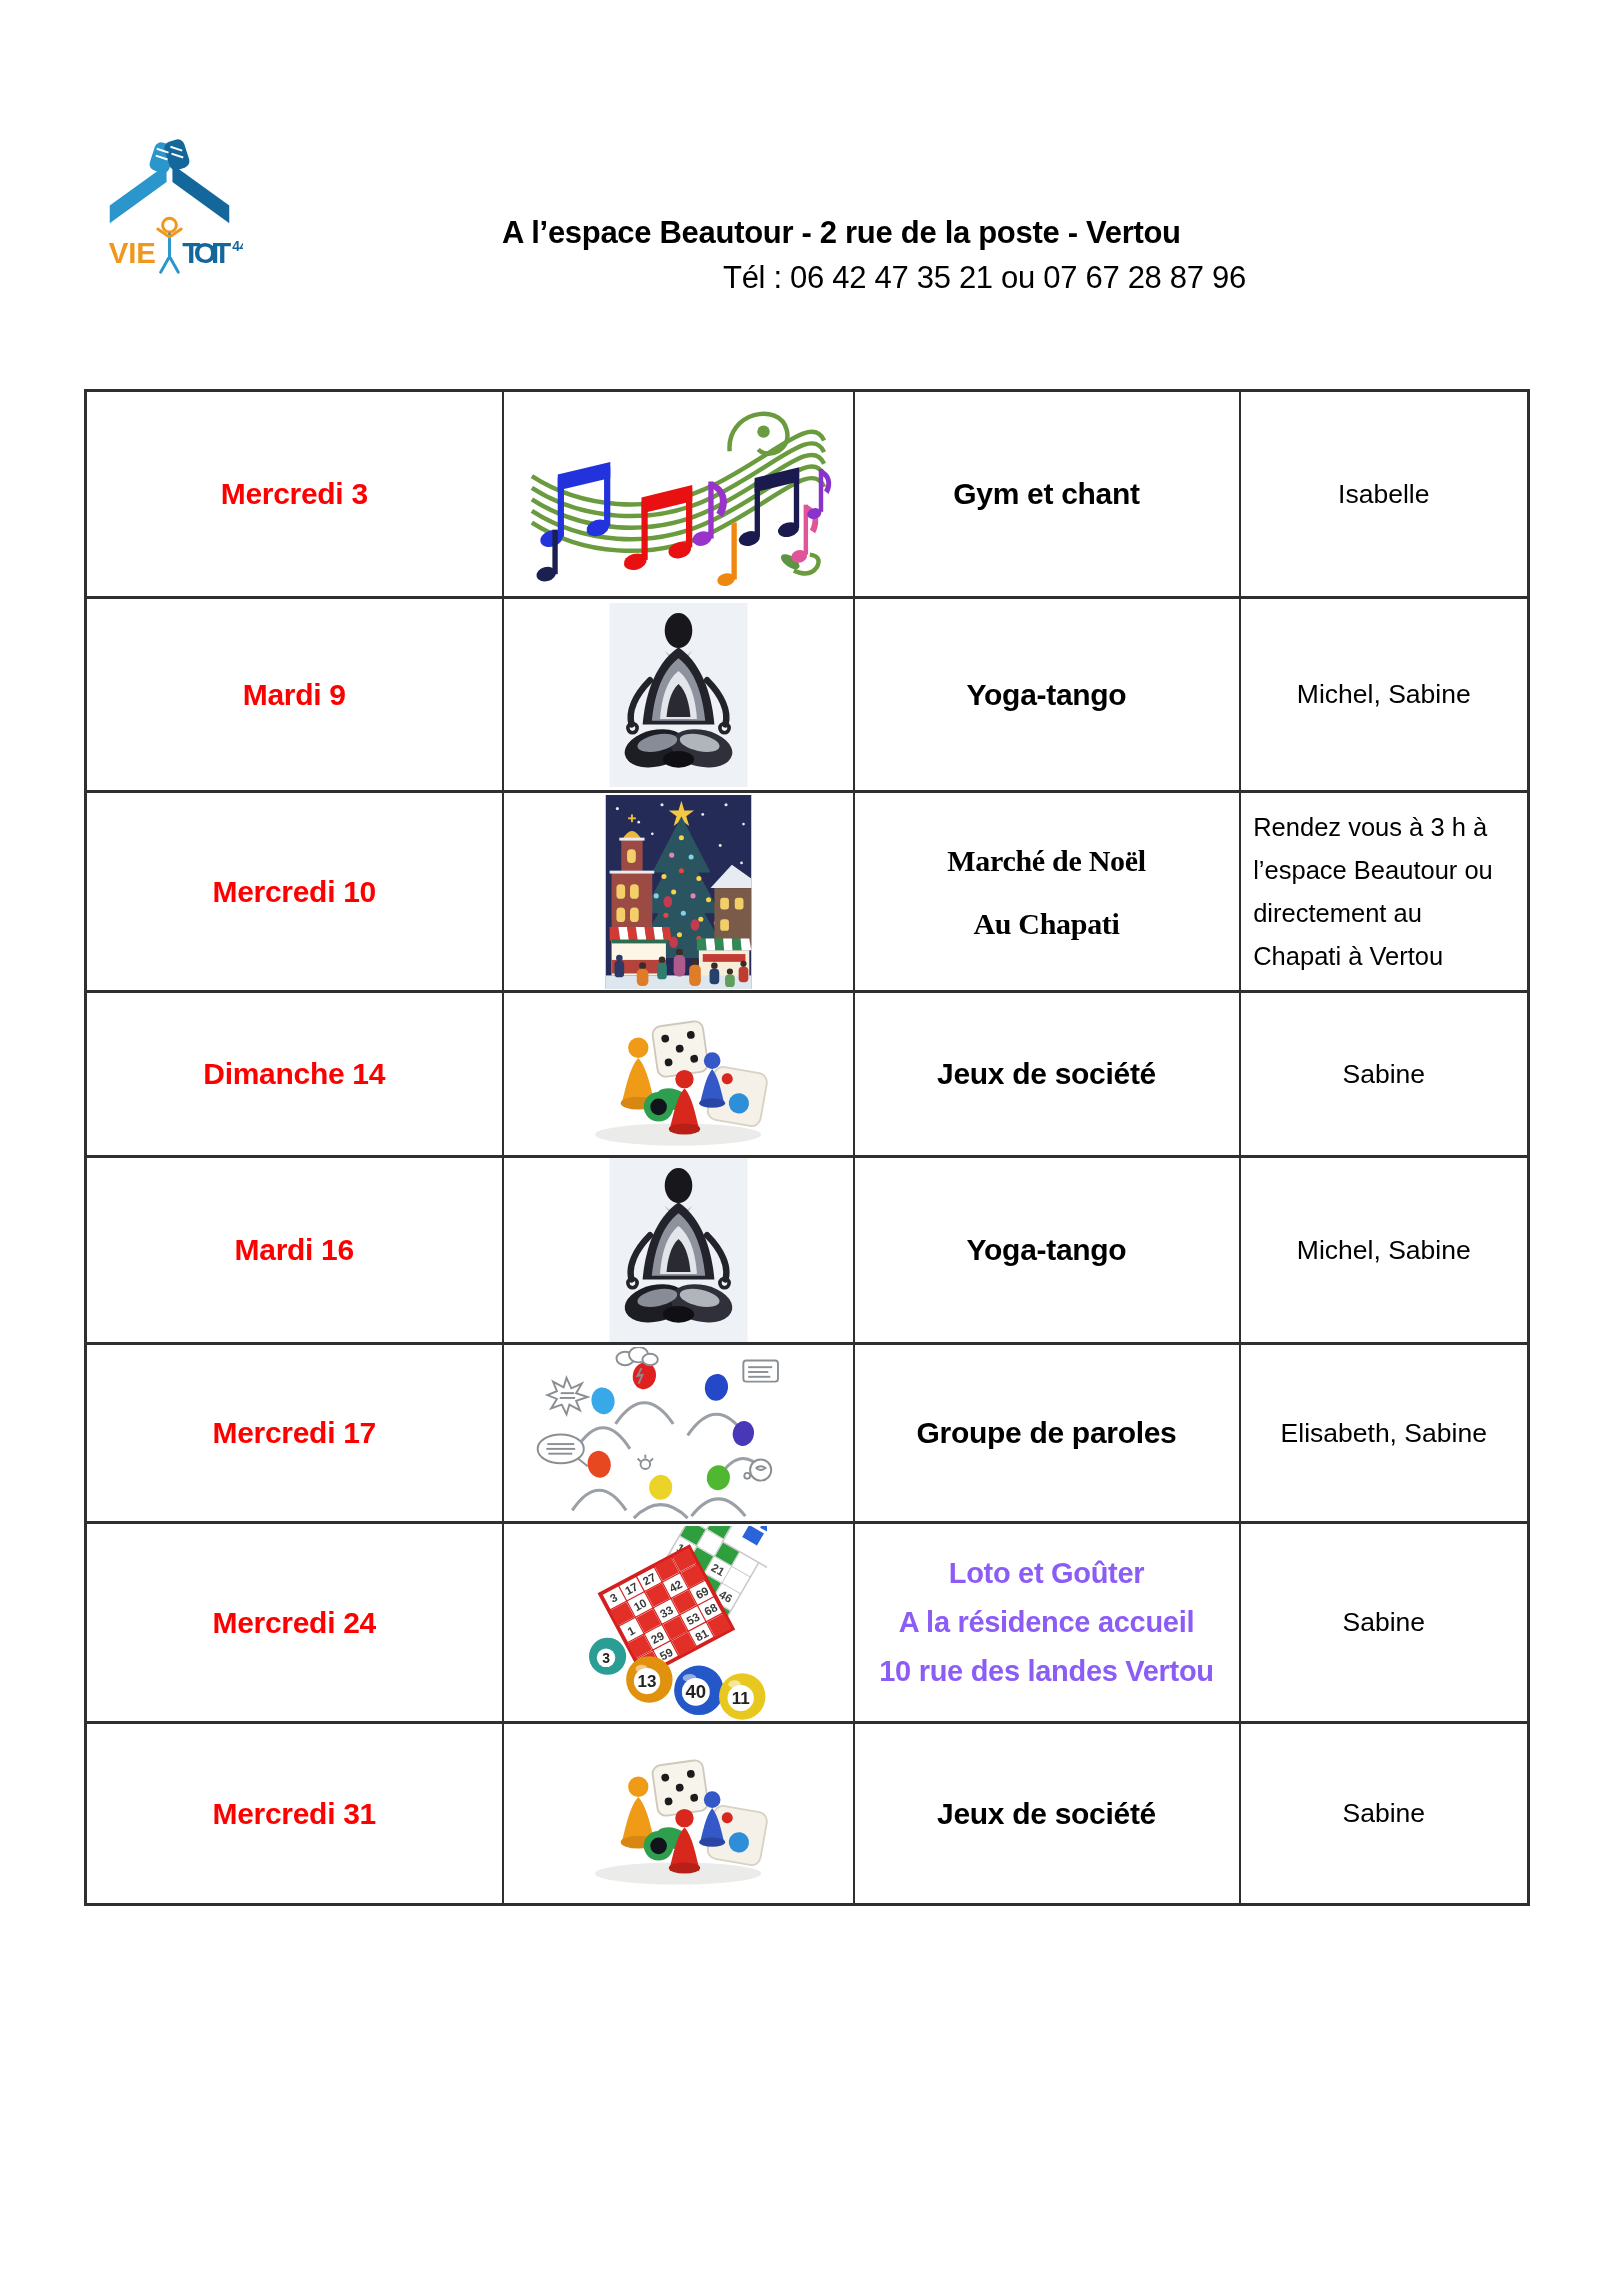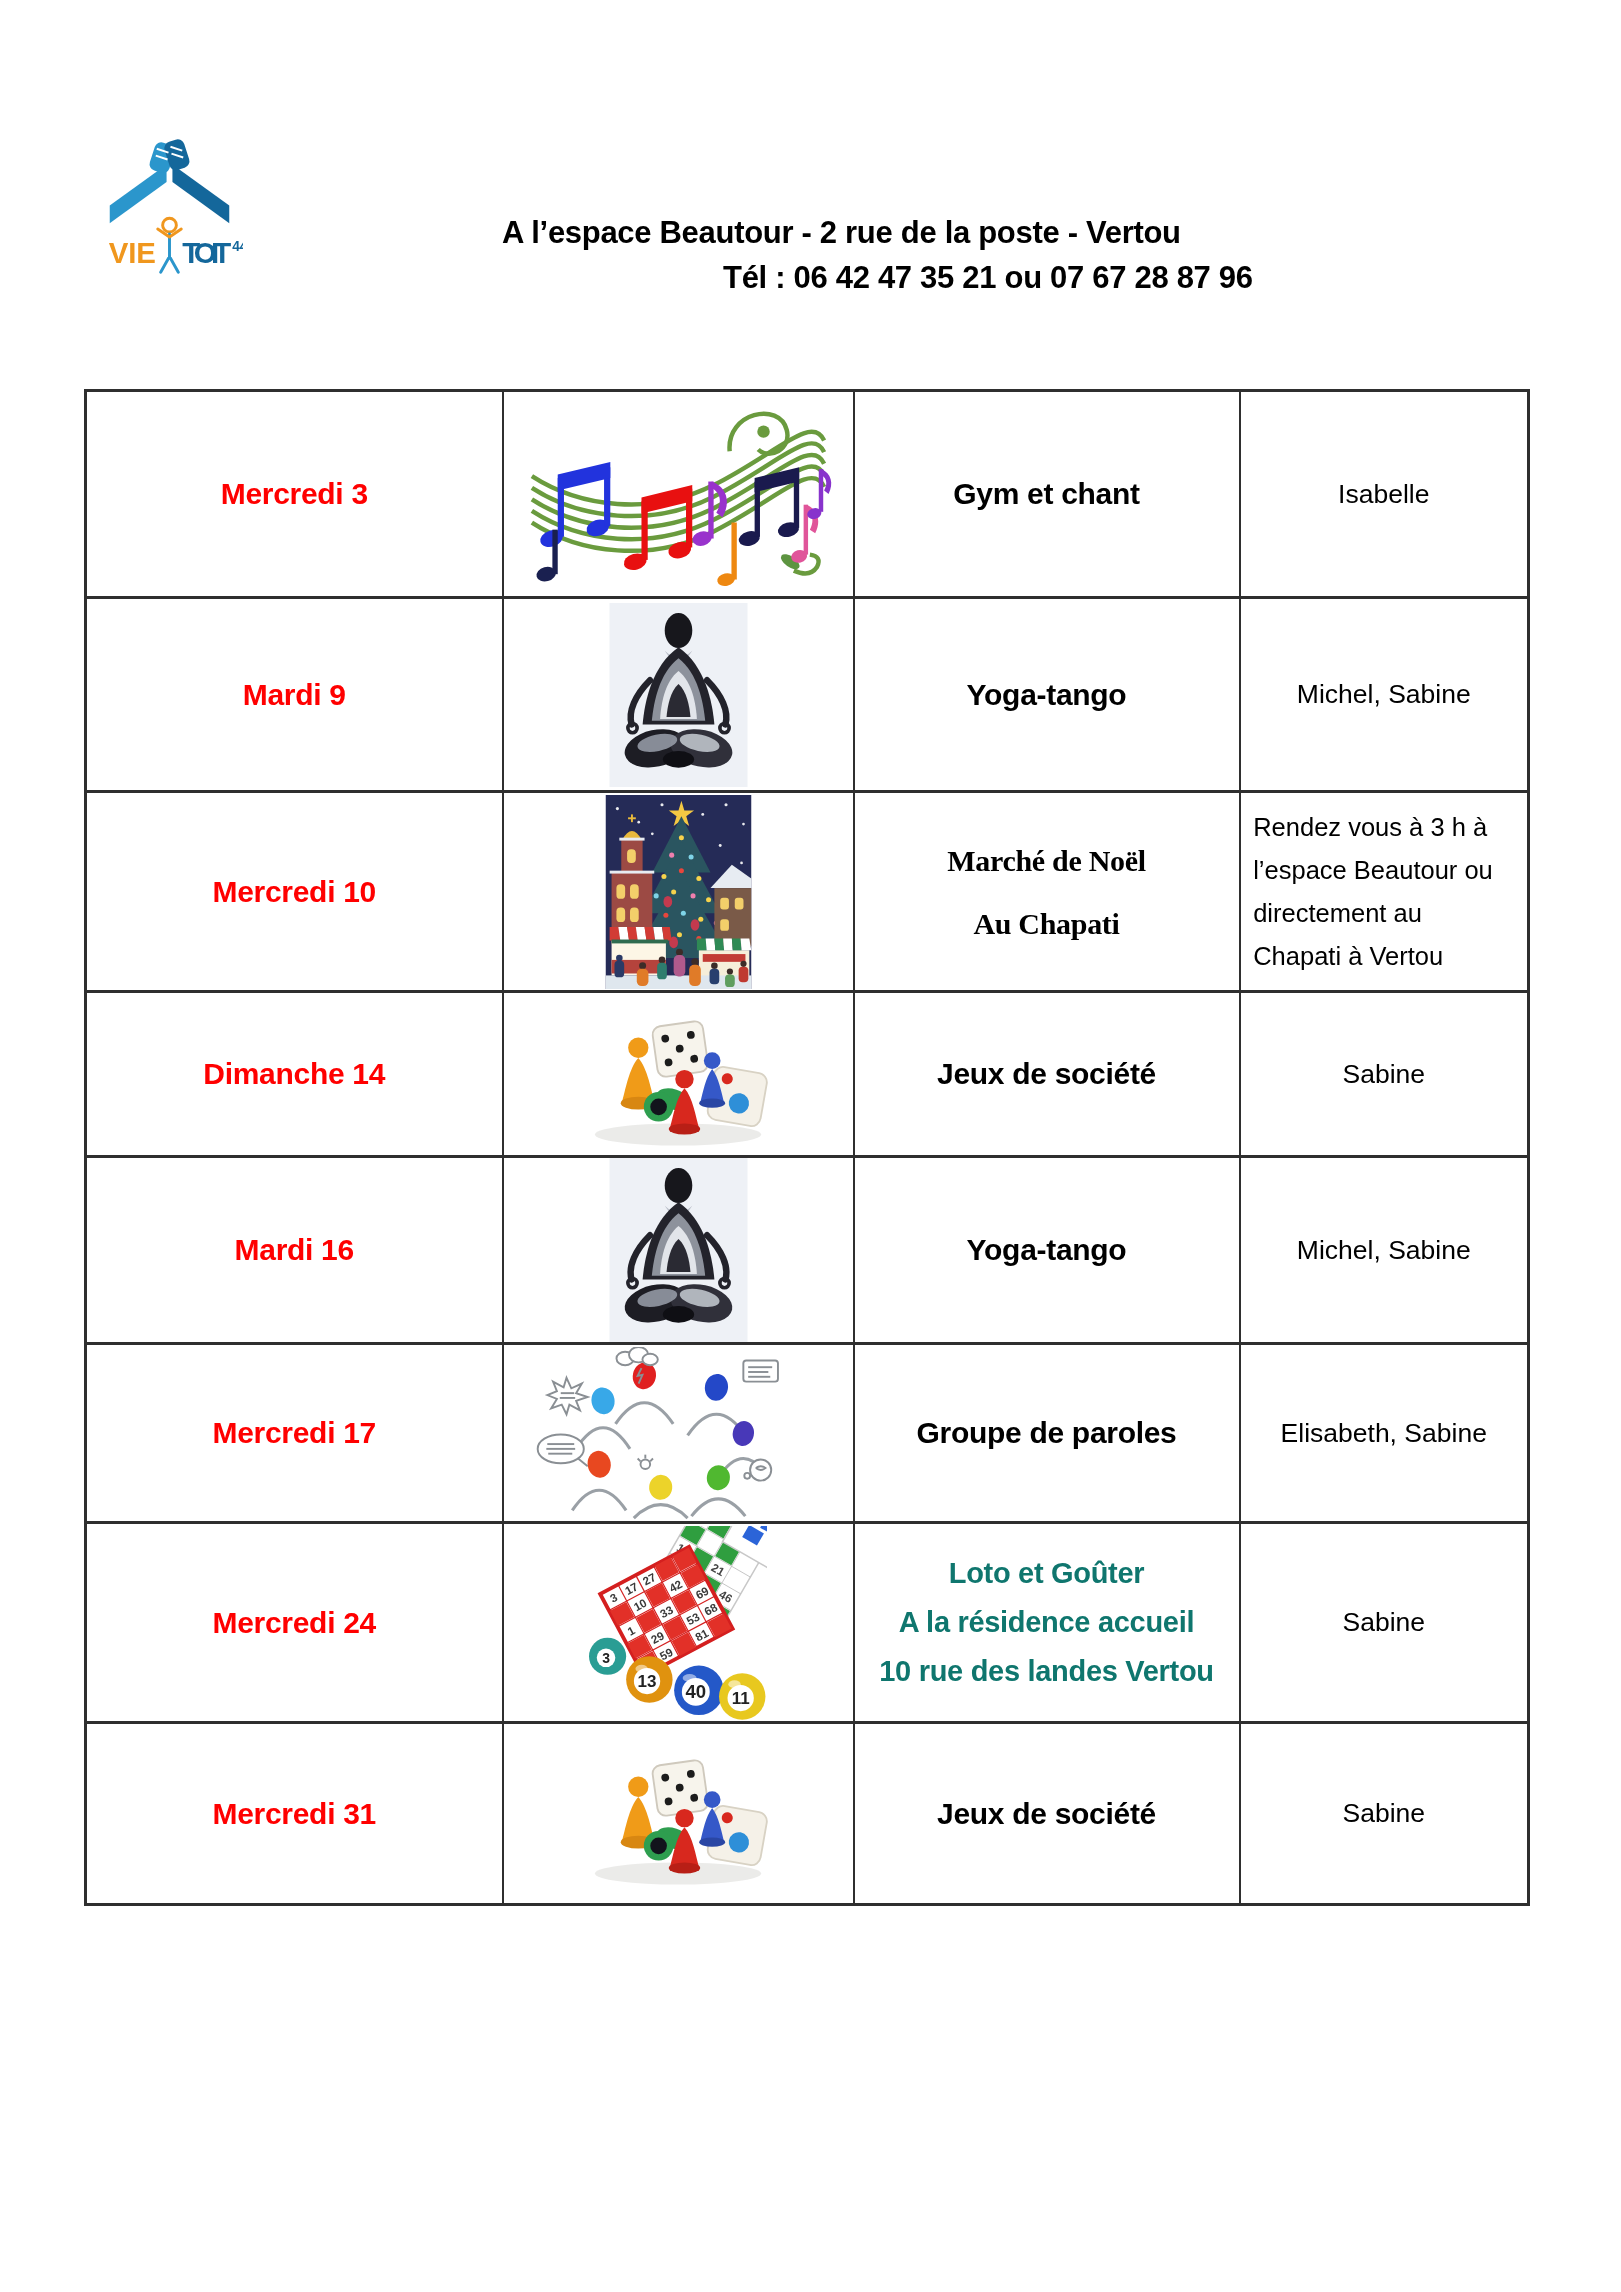--- a/index.html
+++ b/index.html
@@ -1,32 +1,32 @@
 <!DOCTYPE html>
 <html><head>
 <meta charset="utf-8">
 <style>
   html,body{margin:0;padding:0;background:#fff;}
   .page{position:relative;width:1621px;height:2293px;background:#fff;overflow:hidden;
         font-family:"Liberation Sans",sans-serif;color:#000;}
   .abs{position:absolute;white-space:nowrap;}
   .title-line{left:674px;top:143px;font-size:39px;font-weight:bold;color:#ff0000;letter-spacing:-0.5px;}
   .addr-line{left:502px;top:215px;font-size:31px;font-weight:bold;letter-spacing:-0.3px;}
-  .tel-line{left:723px;top:260px;font-size:31px;font-weight:bold;letter-spacing:-0.3px;}
+  .tel-line{left:723px;top:260px;font-size:31px;font-weight:normal;letter-spacing:-0.3px;}
   .logo-box{left:96px;top:135px;}
   table.sched{position:absolute;left:84px;top:389px;border-collapse:collapse;table-layout:fixed;}
   table.sched{border:3.9px solid #2f2f2f;}
   .sched td{border:2px solid #2f2f2f;border-top-width:3.9px;border-bottom-width:3.9px;
             vertical-align:middle;padding:0;overflow:hidden;}
   td.date{color:#ff0000;font-weight:bold;font-size:30px;text-align:center;letter-spacing:-0.3px;}
   td.img{text-align:center;}
   td.img svg{vertical-align:middle;}
   td.act{font-weight:bold;font-size:30px;text-align:center;letter-spacing:-0.3px;}
   td.act .line2{line-height:63px;font-family:Liberation Serif, serif;}
-  td.act.green{color:#0f766e;}
+  td.act.green{color:#8b5cf6;}
   td.act.green .line3{line-height:49px;font-size:29px;}
   td.fac{font-size:26.5px;text-align:center;font-weight:normal;margin-top:16px;}
   td.fac.note{text-align:left;font-size:25.5px;padding:7.8px 3.9px 7.8px 12.7px;}
   td.fac.note .nline{line-height:43px;white-space:nowrap;}
   svg text{font-family:"Liberation Sans",sans-serif;}
 </style>
 </head>
 <body>
 
 <div class="page">

